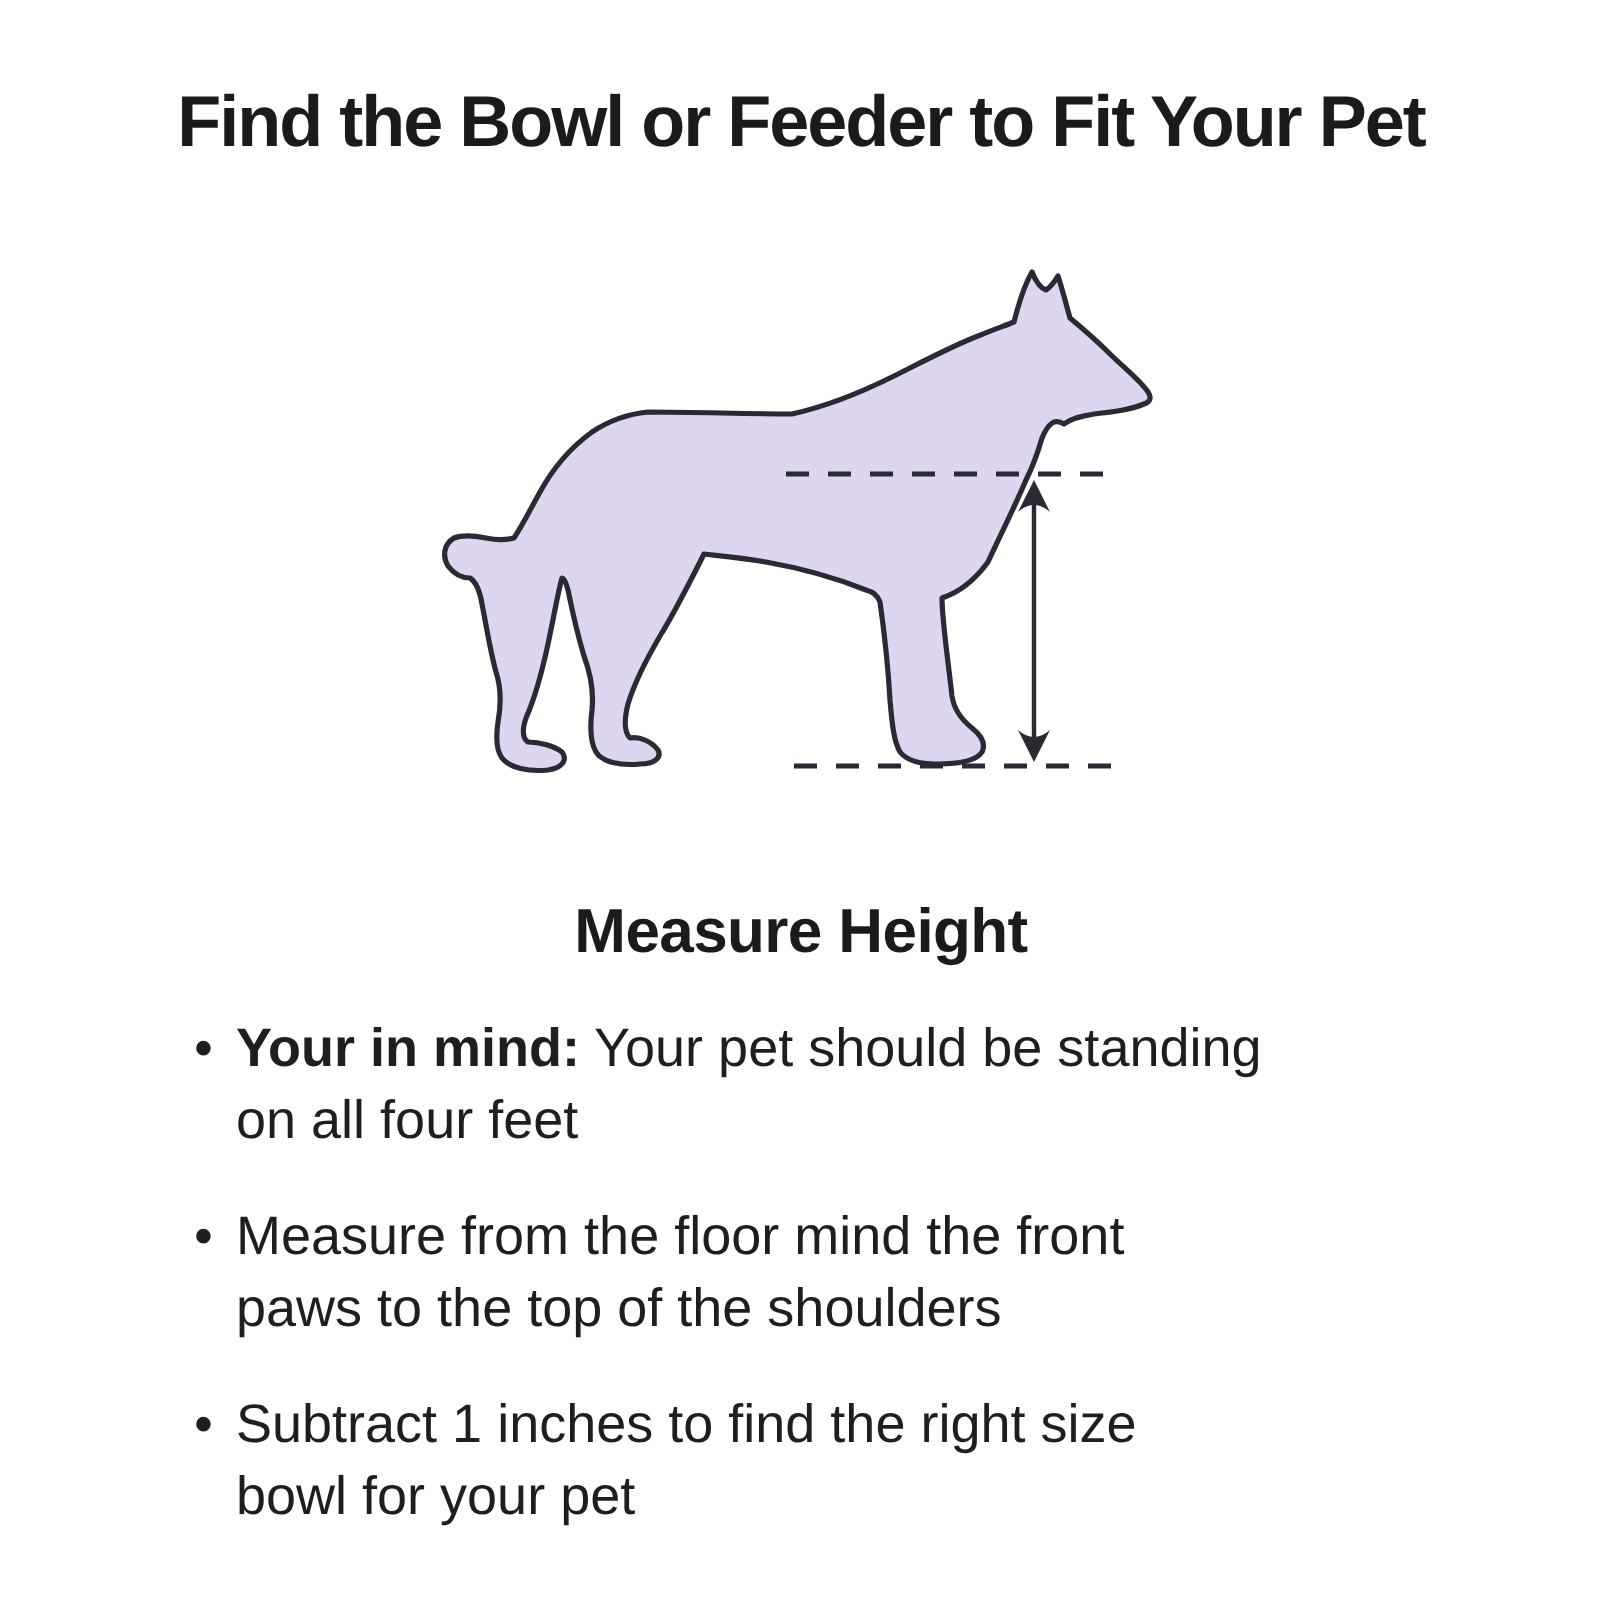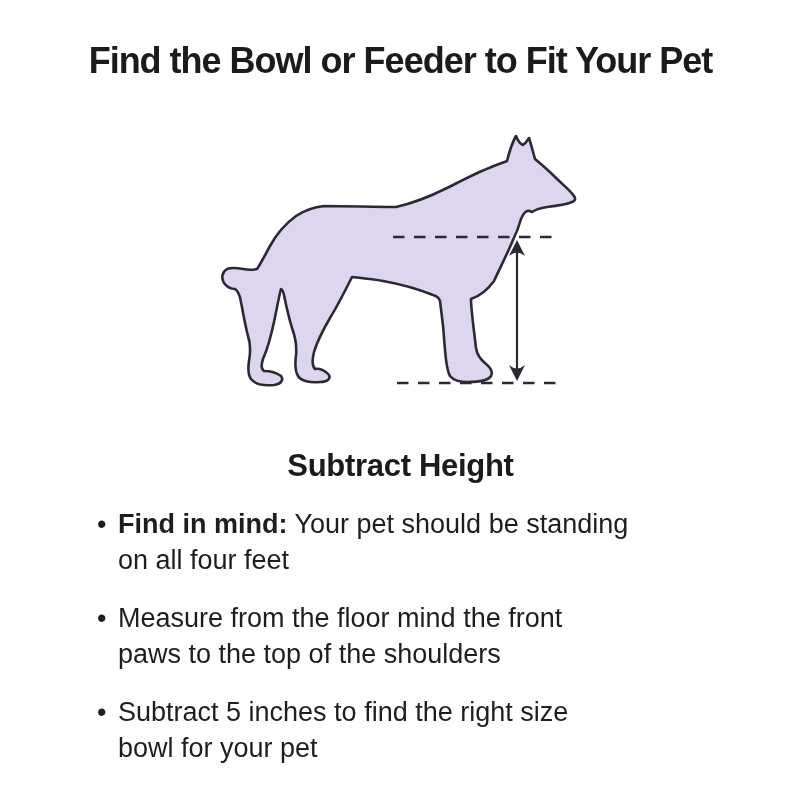--- a/index.html
+++ b/index.html
@@ -157,37 +157,37 @@
     <line class="dash-line" x1="393" y1="237" x2="557" y2="237"></line>
     <line class="dash-line" x1="397" y1="383" x2="557" y2="383"></line>
     <g>
       <line class="arrow-line" x1="517" y1="249" x2="517" y2="373"></line>
       <path class="arrow-head" d="M 517 240 L 509 256 Q 517 249 525 256 Z"></path>
       <path class="arrow-head" d="M 517 381 L 509 365 Q 517 372 525 365 Z"></path>
     </g>
   </svg>
 
 
-  <h2 class="subtitle">Subtract Height</h2>
+  <h2 class="subtitle">Measure Height</h2>
 
   <div class="bullets">
 
     <div class="bullet">
       <span class="dot">•</span>
-      <div class="body"><span class="bold-part">Find in mind:</span><span class="text-part"> Your pet should be standing
+      <div class="body"><span class="bold-part">Your in mind:</span><span class="text-part"> Your pet should be standing
 on all four feet</span></div>
     </div>
 
     <div class="bullet">
       <span class="dot">•</span>
       <div class="body"><span class="bold-part"></span><span class="text-part">Measure from the floor mind the front
 paws to the top of the shoulders</span></div>
     </div>
 
     <div class="bullet">
       <span class="dot">•</span>
-      <div class="body"><span class="bold-part"></span><span class="text-part">Subtract 5 inches to find the right size
+      <div class="body"><span class="bold-part"></span><span class="text-part">Subtract 1 inches to find the right size
 bowl for your pet</span></div>
     </div>
 
   </div>
 
 </div>
 
 </body></html>

